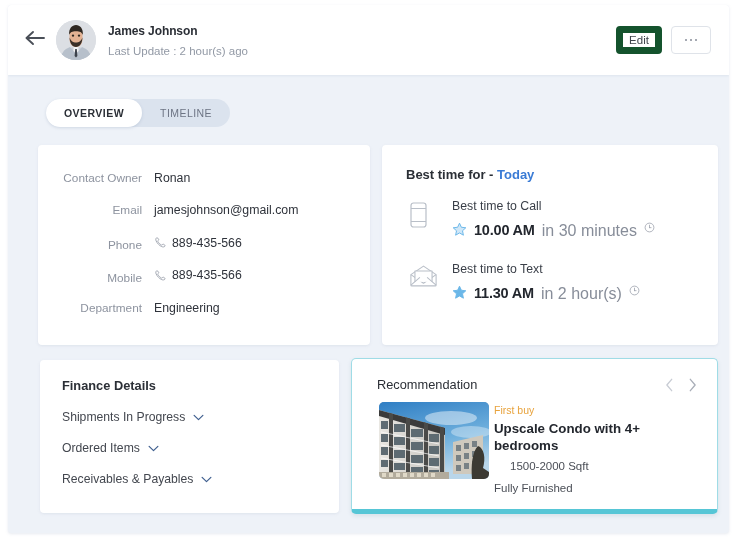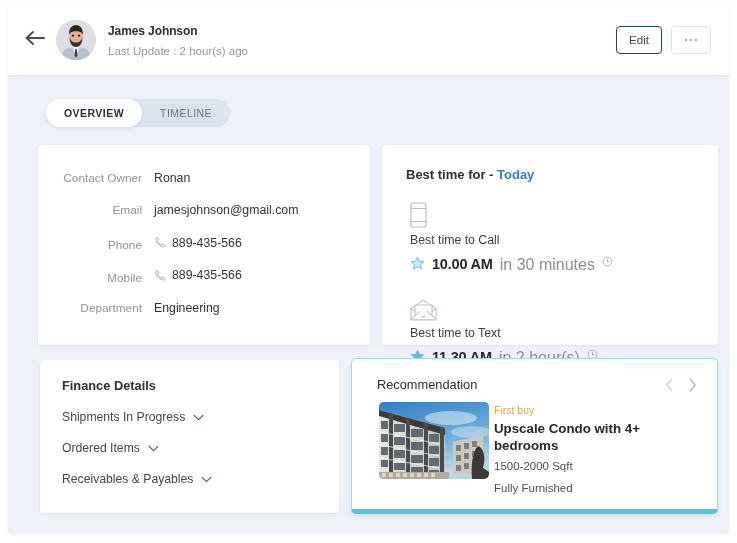--- a/index.html
+++ b/index.html
@@ -74,21 +74,21 @@
   .last-update {
     font-size: 11.5px;
     color: #9299a5;
     margin-top: 3px;
     line-height: 14px;
   }
 
   .hdr-actions { display: flex; align-items: center; gap: 9px; flex: 0 0 auto; }
   .btn-edit {
     width: 46px; height: 28px;
-    border: 1px solid #14532d;
+    border: 7px solid #14532d;
     border-radius: 4px;
     background: #ffffff;
     font-size: 11.5px;
     color: #41454d;
     cursor: pointer;
     font-family: "Liberation Sans", sans-serif;
     display:flex; align-items:center; justify-content:center;
   }
   .btn-more {
     width: 40px; height: 28px;
@@ -165,21 +165,21 @@
 
   
   .bt-head {
     padding: 22px 0 0 24px;
     font-size: 13px;
     font-weight: bold;
     color: #2b2f36;
   }
   .bt-head .today { color: #3a7bd5; font-weight: bold; }
 
-  .bt-item { display: flex; padding: 16px 16px 0 28px; flex-direction: column; }
+  .bt-item { display: flex; padding: 16px 16px 0 28px; }
   .bt-icon { width: 42px; flex: 0 0 auto; padding-top: 4px; }
   .bt-body { flex: 1 1 auto; }
   .bt-label { font-size: 12.3px; color: #3a3f48; line-height: 16px; }
   .bt-timeline-row { display: flex; align-items: flex-start; gap: 7px; margin-top: 8px; }
   .bt-time { font-size: 14.5px; font-weight: bold; color: #23272e; letter-spacing: -0.2px; }
   .bt-rel { font-size: 16px; color: #878d99; }
 
   
   .fin-title { padding: 18px 0 0 22px; font-size: 12.8px; font-weight: bold; color: #2b2f36; }
   .fin-item {
@@ -222,21 +222,21 @@
     background: #8aa8c4;
   }
   .reco-thumb svg { display: block; width: 110px; height: 77px; }
 
   .reco-info { flex: 1 1 auto; padding-top: 1px; }
   .reco-tag { font-size: 10.5px; color: #e8a33d; line-height: 14px; }
   .reco-name {
     font-size: 13.3px; font-weight: bold; color: #23272e;
     line-height: 17px; margin-top: 3px; max-width: 172px;
   }
-  .reco-meta { font-size: 11.5px; color: #4b4f57; margin-top: 5px; line-height: 15px; }
+  .reco-meta { font-size: 11.5px; color: #4b4f57; margin-top: 5px; line-height: 15px; margin-left: 16px; }
   .reco-meta2 { font-size: 11.5px; color: #4b4f57; margin-top: 7px; line-height: 15px; }
 </style>
 </head>
 <body>
 
 <div class="page">
   <div class="panel">
 
     <div class="header">
 

